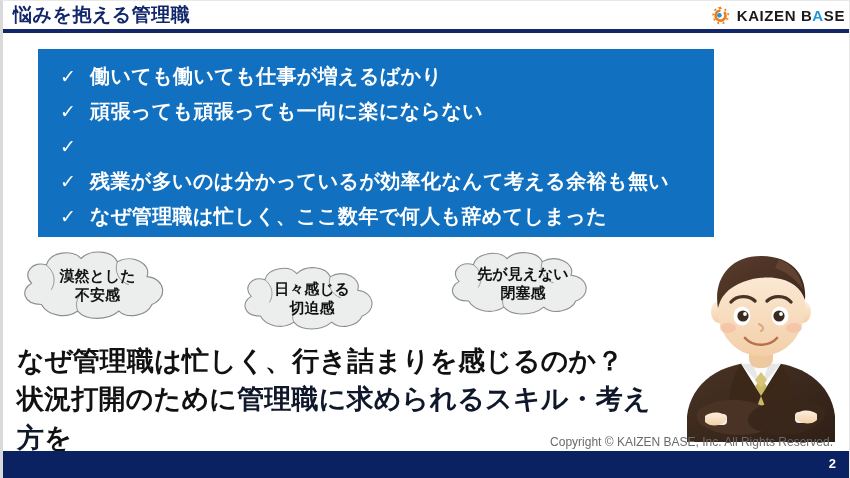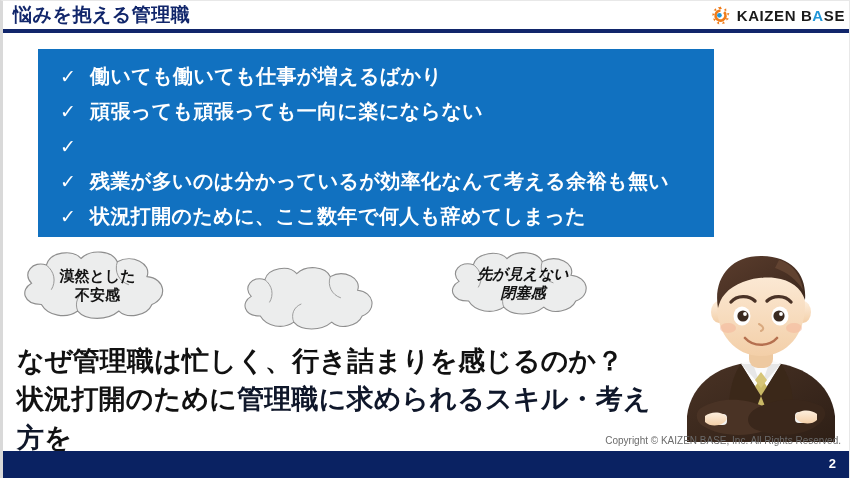--- a/index.html
+++ b/index.html
@@ -121,21 +121,21 @@
     width: 100%;
     height: 100%;
   }
   .cloud-label {
     position: relative;
     z-index: 2;
     white-space: pre-line;
   }
   #cloud-1 { left: 12px;  top: 246px; width: 165px; height: 78px; }
   #cloud-2 { left: 233px; top: 262px; width: 152px; height: 72px; }
-  #cloud-3 { left: 440px; top: 247px; width: 160px; height: 72px; font-style: italic; }
+  #cloud-3 { left: 440px; top: 247px; width: 160px; height: 72px; }
 
   
   #message {
     position: absolute;
     left: 14px;
     top: 341px;
     width: 640px;
     font-size: 27px;
     font-weight: bold;
     color: #111111;
@@ -149,23 +149,23 @@
     position: absolute;
     right: 2px;
     bottom: 28px;
     width: 172px;
     height: 204px;
   }
 
   
   #copyright {
     position: absolute;
-    right: 8px;
+    right: 16px;
     top: 434px;
-    font-size: 10px;
+    font-size: 12px;
     color: #6b6b6b;
     white-space: nowrap;
   }
   #footer-bar {
     position: absolute;
     left: 0;
     top: 450px;
     width: 850px;
     height: 28px;
     background: #0a2262;
@@ -226,21 +226,21 @@
       <span class="bullet-check">✓</span>
     </div>
 
     <div class="bullet-row">
       <span class="bullet-check">✓</span>
       <span class="bullet-text">残業が多いのは分かっているが効率化なんて考える余裕も無い</span>
     </div>
 
     <div class="bullet-row">
       <span class="bullet-check">✓</span>
-      <span class="bullet-text">状況打開のために、ここ数年で何人も辞めてしまった</span>
+      <span class="bullet-text">なぜ管理職は忙しく、ここ数年で何人も辞めてしまった</span>
     </div>
 
   </div>
 
   <div class="cloud" id="cloud-1">
     <svg viewBox="0 0 200 95" preserveAspectRatio="none">
       <path d="M32 70 C10 70 6 52 20 44 C8 32 22 16 38 22 C42 6 70 2 80 14
                C92 2 118 4 124 18 C142 8 166 20 160 36 C182 38 186 62 166 70
                C160 84 136 88 126 78 C112 90 86 90 76 78 C62 88 40 84 32 70 Z" fill="#eceded" stroke="#8e8e8e" stroke-width="1.4"></path>
       <path d="M38 22 C48 30 50 42 44 52" fill="none" stroke="#8e8e8e" stroke-width="1.1"></path>
@@ -252,20 +252,21 @@
 
   <div class="cloud" id="cloud-2">
     <svg viewBox="0 0 200 95" preserveAspectRatio="none">
       <path d="M32 70 C10 70 6 52 20 44 C8 32 22 16 38 22 C42 6 70 2 80 14
                C92 2 118 4 124 18 C142 8 166 20 160 36 C182 38 186 62 166 70
                C160 84 136 88 126 78 C112 90 86 90 76 78 C62 88 40 84 32 70 Z" fill="#eceded" stroke="#8e8e8e" stroke-width="1.4"></path>
       <path d="M38 22 C48 30 50 42 44 52" fill="none" stroke="#8e8e8e" stroke-width="1.1"></path>
       <path d="M124 18 C120 30 126 42 138 46" fill="none" stroke="#8e8e8e" stroke-width="1.1"></path>
       <path d="M76 78 C72 68 76 58 86 54" fill="none" stroke="#8e8e8e" stroke-width="1.1"></path>
     </svg>
+    <span class="cloud-label"><span>日々感じる</span><br><span>切迫感</span></span>
   </div>
 
   <div class="cloud" id="cloud-3">
     <svg viewBox="0 0 200 95" preserveAspectRatio="none">
       <path d="M32 70 C10 70 6 52 20 44 C8 32 22 16 38 22 C42 6 70 2 80 14
                C92 2 118 4 124 18 C142 8 166 20 160 36 C182 38 186 62 166 70
                C160 84 136 88 126 78 C112 90 86 90 76 78 C62 88 40 84 32 70 Z" fill="#eceded" stroke="#8e8e8e" stroke-width="1.4"></path>
       <path d="M38 22 C48 30 50 42 44 52" fill="none" stroke="#8e8e8e" stroke-width="1.1"></path>
       <path d="M124 18 C120 30 126 42 138 46" fill="none" stroke="#8e8e8e" stroke-width="1.1"></path>
       <path d="M76 78 C72 68 76 58 86 54" fill="none" stroke="#8e8e8e" stroke-width="1.1"></path>

